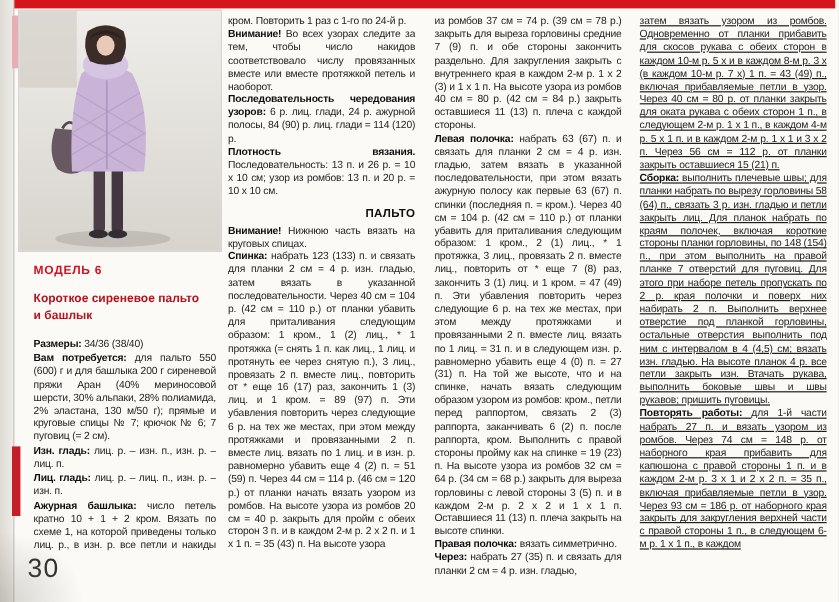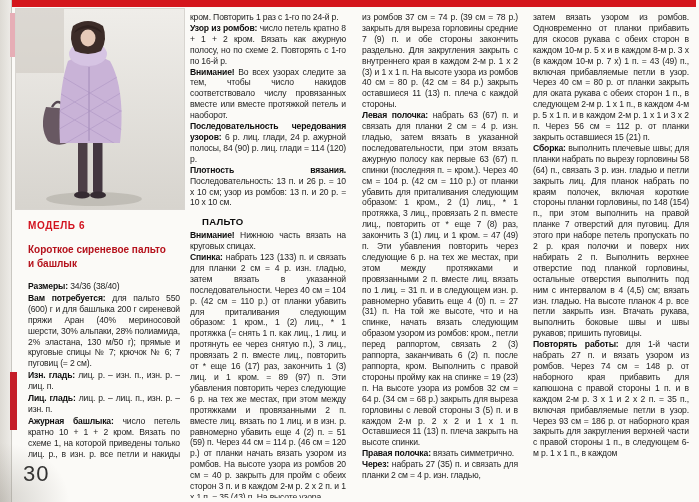--- a/index.html
+++ b/index.html
@@ -20,27 +20,27 @@
 
   .model-label{position:absolute;left:28px;top:220px;font-size:10px;font-weight:bold;
     color:#d2121e;letter-spacing:.6px;}
   .side-title{position:absolute;left:28px;top:243px;width:170px;font-size:10px;font-weight:bold;
     color:#b5121c;line-height:14px;white-space:pre-line;}
   .side-text{position:absolute;left:28px;top:281px;width:152px;max-height:180px;overflow:hidden;}
 
   .col{position:absolute;top:12px;width:156px;max-height:486px;overflow:hidden;}
   .col-2{left:190px;}
   .col-3{left:362px;}
-  .col-4{left:533px;}
+  .col-4{left:533px;text-decoration:underline;}
 
   .textflow{color:#1e1e1e;font-size:8.6px;line-height:10.9px;letter-spacing:-0.15px;
     text-align:justify;}
   .textflow p{margin:0;}
   .textflow b{color:#0d0d0d;}
-  .textflow .h{font-weight:bold;font-size:9.6px;letter-spacing:.3px;margin:9px 0 2px;color:#0d0d0d;text-align:left;padding-left:12px;}
+  .textflow .h{font-weight:bold;font-size:9.6px;letter-spacing:.3px;margin:9px 0 2px;color:#0d0d0d;text-align:right;padding-left:12px;}
   .side-text p{margin:0 0 1px;}
 
   .page-number{position:absolute;left:23px;top:461px;font-size:22px;color:#2b2b2b;letter-spacing:1px;}
 </style>
 </head>
 <body>
 
 <div class="sheet">
   <div class="paper"></div>
   <div class="edge-shade"></div>
@@ -92,21 +92,20 @@
   <div class="side-text textflow">
       <p><b>Размеры: </b>34/36 (38/40)</p>
       <p><b>Вам потребуется: </b>для пальто 550 (600) г и для башлыка 200 г сиреневой пряжи Аран (40% мериносовой шерсти, 30% альпаки, 28% полиамида, 2% эластана, 130 м/50 г); прямые и круговые спицы № 7; крючок № 6; 7 пуговиц (= 2 см).</p>
       <p><b>Изн. гладь: </b>лиц. р. – изн. п., изн. р. – лиц. п.</p>
       <p><b>Лиц. гладь: </b>лиц. р. – лиц. п., изн. р. – изн. п.</p>
       <p><b>Ажурная башлыка: </b>число петель кратно 10 + 1 + 2 кром. Вязать по схеме 1, на которой приведены только лиц. р., в изн. р. все петли и накиды вязать изн. Начинать с 1 кром. и петель перед раппортом, повторять раппорт, заканчивать петлями после раппорта и 1</p>
     </div>
 
   <div class="col col-2 textflow">
       <p>кром. Повторить 1 раз с 1-го по 24-й р.</p>
-      <p><b>Узор из ромбов: </b>число петель кратно 8 + 1 + 2 кром. Вязать как ажурную полосу, но по схеме 2. Повторять с 1-го по 16-й р.</p>
       <p><b>Внимание! </b>Во всех узорах следите за тем, чтобы число накидов соответствовало числу провязанных вместе или вместе протяжкой петель и наоборот.</p>
       <p><b>Последовательность чередования узоров: </b>6 р. лиц. глади, 24 р. ажурной полосы, 84 (90) р. лиц. глади = 114 (120) р.</p>
       <p><b>Плотность вязания. </b>Последовательность: 13 п. и 26 р. = 10 х 10 см; узор из ромбов: 13 п. и 20 р. = 10 х 10 см.</p>
       <div class="h">ПАЛЬТО</div>
       <p><b>Внимание! </b>Нижнюю часть вязать на круговых спицах.</p>
       <p><b>Спинка: </b>набрать 123 (133) п. и связать для планки 2 см = 4 р. изн. гладью, затем вязать в указанной последовательности. Через 40 см = 104 р. (42 см = 110 р.) от планки убавить для приталивания следующим образом: 1 кром., 1 (2) лиц., * 1 протяжка (= снять 1 п. как лиц., 1 лиц. и протянуть ее через снятую п.), 3 лиц., провязать 2 п. вместе лиц., повторить от * еще 16 (17) раз, закончить 1 (3) лиц. и 1 кром. = 89 (97) п. Эти убавления повторить через следующие 6 р. на тех же местах, при этом между протяжками и провязанными 2 п. вместе лиц. вязать по 1 лиц. и в изн. р. равномерно убавить еще 4 (2) п. = 51 (59) п. Через 44 см = 114 р. (46 см = 120 р.) от планки начать вязать узором из ромбов. На высоте узора из ромбов 20 см = 40 р. закрыть для пройм с обеих сторон 3 п. и в каждом 2-м р. 2 х 2 п. и 1 х 1 п. = 35 (43) п. На высоте узора</p>
     </div>
   <div class="col col-3 textflow">
       <p>из ромбов 37 см = 74 р. (39 см = 78 р.) закрыть для выреза горловины средние 7 (9) п. и обе стороны закончить раздельно. Для закругления закрыть с внутреннего края в каждом 2-м р. 1 х 2 (3) и 1 х 1 п. На высоте узора из ромбов 40 см = 80 р. (42 см = 84 р.) закрыть оставшиеся 11 (13) п. плеча с каждой стороны.</p>
       <p><b>Левая полочка: </b>набрать 63 (67) п. и связать для планки 2 см = 4 р. изн. гладью, затем вязать в указанной последовательности, при этом вязать ажурную полосу как первые 63 (67) п. спинки (последняя п. = кром.). Через 40 см = 104 р. (42 см = 110 р.) от планки убавить для приталивания следующим образом: 1 кром., 2 (1) лиц., * 1 протяжка, 3 лиц., провязать 2 п. вместе лиц., повторить от * еще 7 (8) раз, закончить 3 (1) лиц. и 1 кром. = 47 (49) п. Эти убавления повторить через следующие 6 р. на тех же местах, при этом между протяжками и провязанными 2 п. вместе лиц. вязать по 1 лиц. = 31 п. и в следующем изн. р. равномерно убавить еще 4 (0) п. = 27 (31) п. На той же высоте, что и на спинке, начать вязать следующим образом узором из ромбов: кром., петли перед раппортом, связать 2 (3) раппорта, заканчивать 6 (2) п. после раппорта, кром. Выполнить с правой стороны пройму как на спинке = 19 (23) п. На высоте узора из ромбов 32 см = 64 р. (34 см = 68 р.) закрыть для выреза горловины с левой стороны 3 (5) п. и в каждом 2-м р. 2 х 2 и 1 х 1 п. Оставшиеся 11 (13) п. плеча закрыть на высоте спинки.</p>

